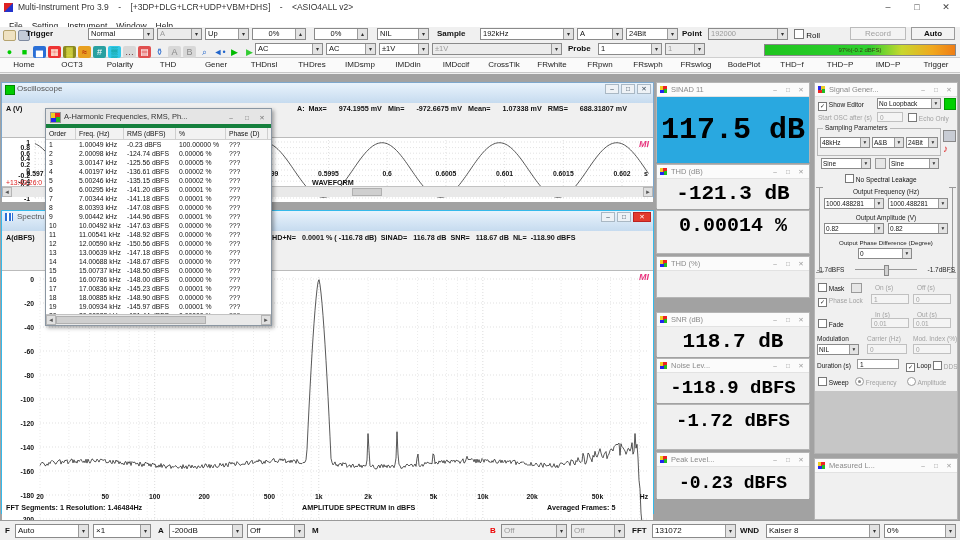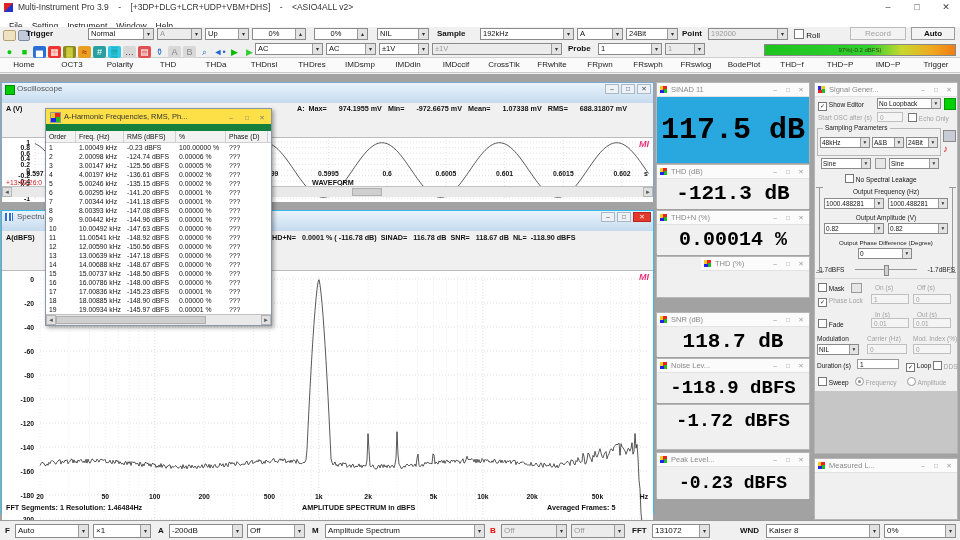--- a/index.html
+++ b/index.html
@@ -41,21 +41,21 @@
   .plotbox{position:relative;background:#fff;border-top:1px solid #bbb;}
   .ytick{position:absolute;font-size:6.8px;font-weight:bold;text-align:right;width:26px;line-height:7px;}
   .xtick{position:absolute;font-size:6.8px;font-weight:bold;text-align:center;width:30px;line-height:8px;}
   .axislabel{position:absolute;font-size:7.2px;font-weight:bold;}
   .mi{position:absolute;font-size:9px;font-weight:bold;font-style:italic;color:#e8327c;}
   .hscroll{position:absolute;height:10px;background:#e9e9e9;border-top:1px solid #c2c2c2;}
   .harrow{position:absolute;top:0;width:10px;height:10px;background:#e0e0e0;border:1px solid #b5b5b5;font-size:6px;color:#555;text-align:center;line-height:8px;box-sizing:border-box;}
   .hthumb{position:absolute;top:1px;height:8px;background:#cfcfcf;border:1px solid #b0b0b0;box-sizing:border-box;}
   
   #harmdlg{position:absolute;left:45px;top:34px;width:227px;height:218px;background:#fff;border:1px solid #8a96a2;box-shadow:2px 2px 4px rgba(0,0,0,.35);z-index:5;box-sizing:border-box;}
-  #harmdlg .dtitle{position:relative;height:15px;background:#fde047;border-bottom:7px solid #15803d;font-size:7.5px;color:#333;line-height:15px;text-decoration:underline;}
+  #harmdlg .dtitle{position:relative;height:15px;background:#e5e5e5;border-bottom:4px solid #15803d;font-size:7.5px;color:#333;line-height:15px;text-decoration:underline;}
   .hrow{display:flex;font-size:6.8px;line-height:9px;height:9px;white-space:nowrap;overflow:hidden;}
   .hcell{padding-left:3px;box-sizing:border-box;overflow:hidden;}
   .hhead{display:flex;background:#f2f2f2;border-bottom:1px solid #d0d0d0;font-size:6.8px;line-height:11px;height:11px;}
   .hhead .hcell{border-right:1px solid #cfcfcf;}
   
   .meter{position:absolute;left:656px;width:154px;background:#f0f0f0;border:1px solid #b5b5b5;box-sizing:border-box;}
   .mtitle{position:relative;height:13px;background:#fbfbfb;border-bottom:1px solid #e2e2e2;font-size:7.5px;color:#8a8a8a;line-height:13px;}
   .mico{position:absolute;left:3px;top:3px;width:7px;height:7px;background:conic-gradient(#e22 0 25%,#2b2 0 50%,#22e 0 75%,#ec2 0);}
   .mname{position:absolute;left:14px;top:0;white-space:nowrap;}
   .mctl{position:absolute;top:0;font-size:6.5px;color:#9a9a9a;width:12px;text-align:center;}
@@ -183,21 +183,21 @@
     <span id="levelmeter">
         <span>97%(-0.2 dBFS)</span>
       </span>
   </div>
 
   <div id="tabrow">
       <span class="tab">Home</span>
       <span class="tab">OCT3</span>
       <span class="tab">Polarity</span>
       <span class="tab">THD</span>
-      <span class="tab">THDa</span>
+      <span class="tab">Gener</span>
       <span class="tab">THDnsl</span>
       <span class="tab">THDres</span>
       <span class="tab">IMDsmp</span>
       <span class="tab">IMDdin</span>
       <span class="tab">IMDccif</span>
       <span class="tab">CrossTlk</span>
       <span class="tab">FRwhite</span>
       <span class="tab">FRpwn</span>
       <span class="tab">FRswph</span>
       <span class="tab">FRswlog</span>
@@ -559,30 +559,23 @@
           <div class="mtitle">
             <span class="mico"></span>
             <span class="mname">THD (dB)</span>
             <span class="mctl" style="right: 28px;">–</span>
             <span class="mctl" style="right: 15px;">□</span>
             <span class="mctl" style="right: 2px;">✕</span>
           </div>
           <div class="mval" style="background: rgb(240, 240, 240); font-size: 21px; line-height: 30px;">-121.3 dB</div>
         </div>
         <div class="meter" style="top: 136px; height: 44px;">
-          <div class="mtitle">
-            <span class="mico"></span>
-            <span class="mname">THD+N (%)</span>
-            <span class="mctl" style="right: 28px;">–</span>
-            <span class="mctl" style="right: 15px;">□</span>
-            <span class="mctl" style="right: 2px;">✕</span>
-          </div>
           <div class="mval" style="background: rgb(240, 240, 240); font-size: 20px; line-height: 30px;">0.00014 %</div>
         </div>
-        <div class="meter" style="top: 182px; height: 42px; padding-left: 44px;">
+        <div class="meter" style="top: 182px; height: 42px;">
           <div class="mtitle">
             <span class="mico"></span>
             <span class="mname">THD (%)</span>
             <span class="mctl" style="right: 28px;">–</span>
             <span class="mctl" style="right: 15px;">□</span>
             <span class="mctl" style="right: 2px;">✕</span>
           </div>
         </div>
         <div class="meter" style="top: 238px; height: 44px;">
           <div class="mtitle">
@@ -758,35 +751,31 @@
     <span class="lbl" style="left:158px">A</span>
     <span class="combo" style="left:169px;width:74px">
         <span class="cv">-200dB</span>
         <span class="ca">▾</span>
       </span>
     <span class="combo" style="left:247px;width:58px">
         <span class="cv">Off</span>
         <span class="ca">▾</span>
       </span>
     <span class="lbl" style="left:312px">M</span>
-    <span class="combo" style="left:325px;width:160px">
-        <span class="cv">Amplitude Spectrum</span>
-        <span class="ca">▾</span>
-      </span>
     <span class="lbl" style="left:490px;color:#e00">B</span>
     <span class="combo dis" style="left:501px;width:66px">
         <span class="cv">Off</span>
         <span class="ca">▾</span>
       </span>
     <span class="combo dis" style="left:571px;width:54px">
         <span class="cv">Off</span>
         <span class="ca">▾</span>
       </span>
     <span class="lbl" style="left:632px">FFT</span>
-    <span class="combo" style="left:652px;width:58px">
+    <span class="combo" style="left:652px;width:84px">
         <span class="cv">131072</span>
         <span class="ca">▾</span>
       </span>
     <span class="lbl" style="left:740px">WND</span>
     <span class="combo" style="left:766px;width:114px">
         <span class="cv">Kaiser 8</span>
         <span class="ca">▾</span>
       </span>
     <span class="combo" style="left:884px;width:72px">
         <span class="cv">0%</span>

